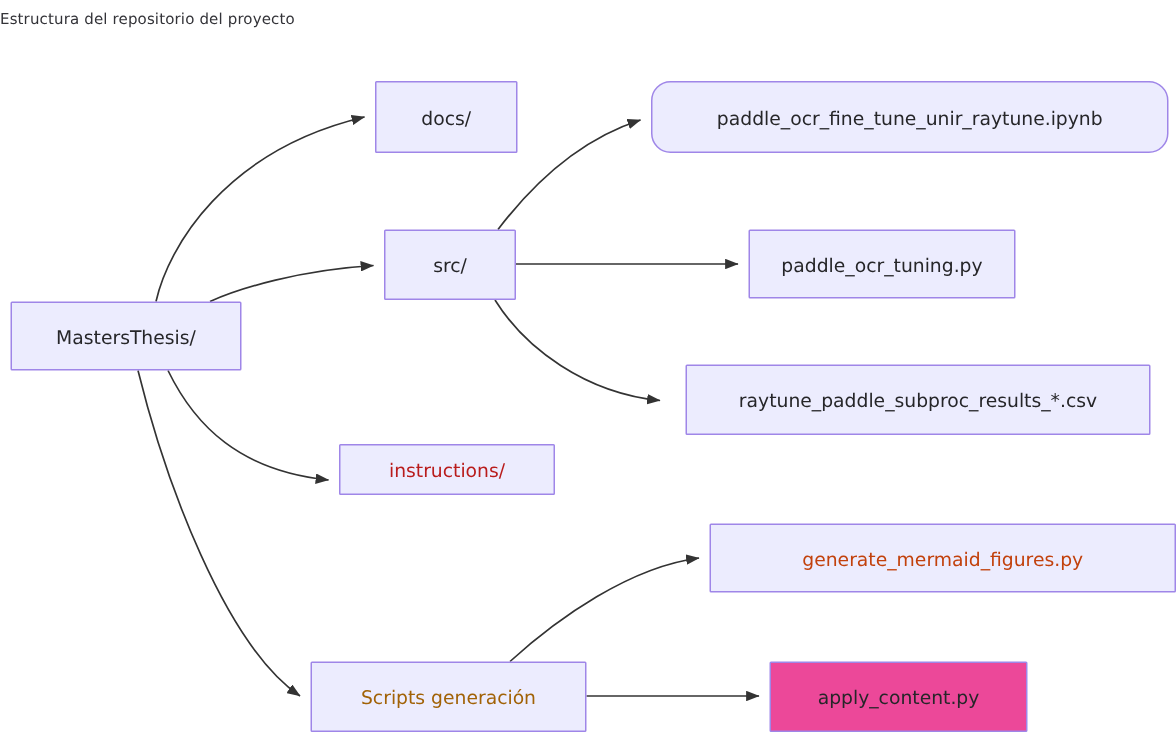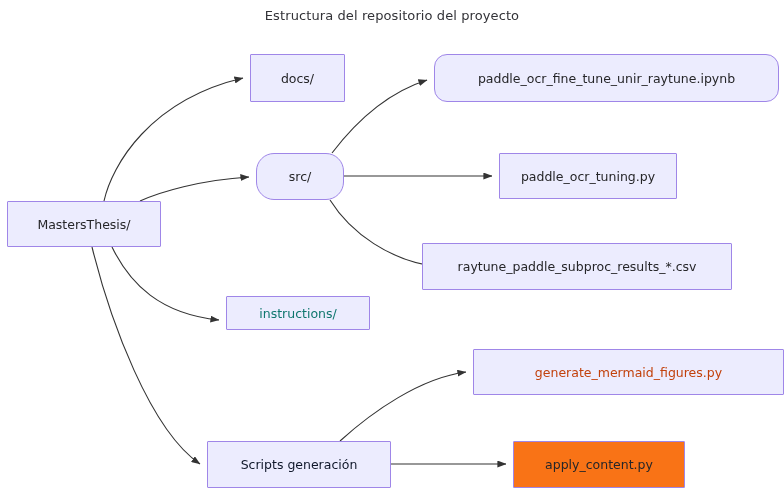--- a/index.html
+++ b/index.html
@@ -15,22 +15,21 @@
     width: 784px;
     height: 503px;
     background: #ffffff;
     overflow: hidden;
   }
   #diagram-title {
     position: absolute;
     left: 0;
     top: 8px;
     width: 784px;
-    text-align: center;
-    font-size: 13px;
+    font-size: 10px;
     color: #333338;
     letter-spacing: 0.1px;
     white-space: nowrap;
   }
   #edge-layer {
     position: absolute;
     left: 0;
     top: 0;
     width: 784px;
     height: 503px;
@@ -84,39 +83,39 @@
       </g>
   </svg>
 
   <div id="nodes-group">
       <div class="node" style="left: 7px; top: 201px; width: 154px; height: 46px; background: rgb(236, 236, 254); border-color: rgb(159, 134, 232); color: rgb(38, 38, 41); text-align: right;">
         <span>MastersThesis/</span>
       </div>
       <div class="node" style="left: 250px; top: 54px; width: 95px; height: 48px; background: rgb(236, 236, 254); border-color: rgb(159, 134, 232); color: rgb(38, 38, 41);">
         <span>docs/</span>
       </div>
-      <div class="node" style="left: 256px; top: 153px; width: 88px; height: 47px; background: rgb(236, 236, 254); border-color: rgb(159, 134, 232); color: rgb(38, 38, 41); border-radius: 18px;">
+      <div class="node" style="left: 256px; top: 153px; width: 88px; height: 47px; background: rgb(236, 236, 254); border-color: rgb(159, 134, 232); color: rgb(38, 38, 41);">
         <span>src/</span>
       </div>
       <div class="node" style="left: 434px; top: 54px; width: 345px; height: 48px; background: rgb(236, 236, 254); border-color: rgb(159, 134, 232); color: rgb(38, 38, 41); border-radius: 13px;">
         <span>paddle_ocr_fine_tune_unir_raytune.ipynb</span>
       </div>
       <div class="node" style="left: 499px; top: 153px; width: 178px; height: 46px; background: rgb(236, 236, 254); border-color: rgb(159, 134, 232); color: rgb(38, 38, 41);">
         <span>paddle_ocr_tuning.py</span>
       </div>
-      <div class="node" style="left: 422px; top: 243px; width: 310px; height: 47px; background: rgb(236, 236, 254); border-color: rgb(159, 134, 232); color: rgb(38, 38, 41);">
+      <div class="node" style="left: 457px; top: 243px; width: 310px; height: 47px; background: rgb(236, 236, 254); border-color: rgb(159, 134, 232); color: rgb(38, 38, 41);">
         <span>raytune_paddle_subproc_results_*.csv</span>
       </div>
-      <div class="node" style="left: 226px; top: 296px; width: 144px; height: 32px; background: rgb(236, 236, 254); border-color: rgb(159, 134, 232); color: #0f766e;">
+      <div class="node" style="left: 226px; top: 296px; width: 144px; height: 32px; background: rgb(236, 236, 254); border-color: rgb(159, 134, 232); color: #b91c1c;">
         <span>instructions/</span>
       </div>
       <div class="node" style="left: 473px; top: 349px; width: 311px; height: 46px; background: rgb(236, 236, 254); border-color: rgb(159, 134, 232); color: #c2410c;">
         <span>generate_mermaid_figures.py</span>
       </div>
-      <div class="node" style="left: 207px; top: 441px; width: 184px; height: 47px; background: rgb(236, 236, 254); border-color: rgb(159, 134, 232); color: #0f172a;">
+      <div class="node" style="left: 207px; top: 441px; width: 184px; height: 47px; background: rgb(236, 236, 254); border-color: rgb(159, 134, 232); color: #a16207;">
         <span>Scripts generación</span>
       </div>
-      <div class="node" style="left: 513px; top: 441px; width: 172px; height: 47px; background: #f97316; border-color: rgb(159, 134, 232); color: rgb(38, 38, 41);">
+      <div class="node" style="left: 513px; top: 441px; width: 172px; height: 47px; background: #ec4899; border-color: rgb(159, 134, 232); color: rgb(38, 38, 41);">
         <span>apply_content.py</span>
       </div>
     </div>
 
 </div>
 
 </body></html>

